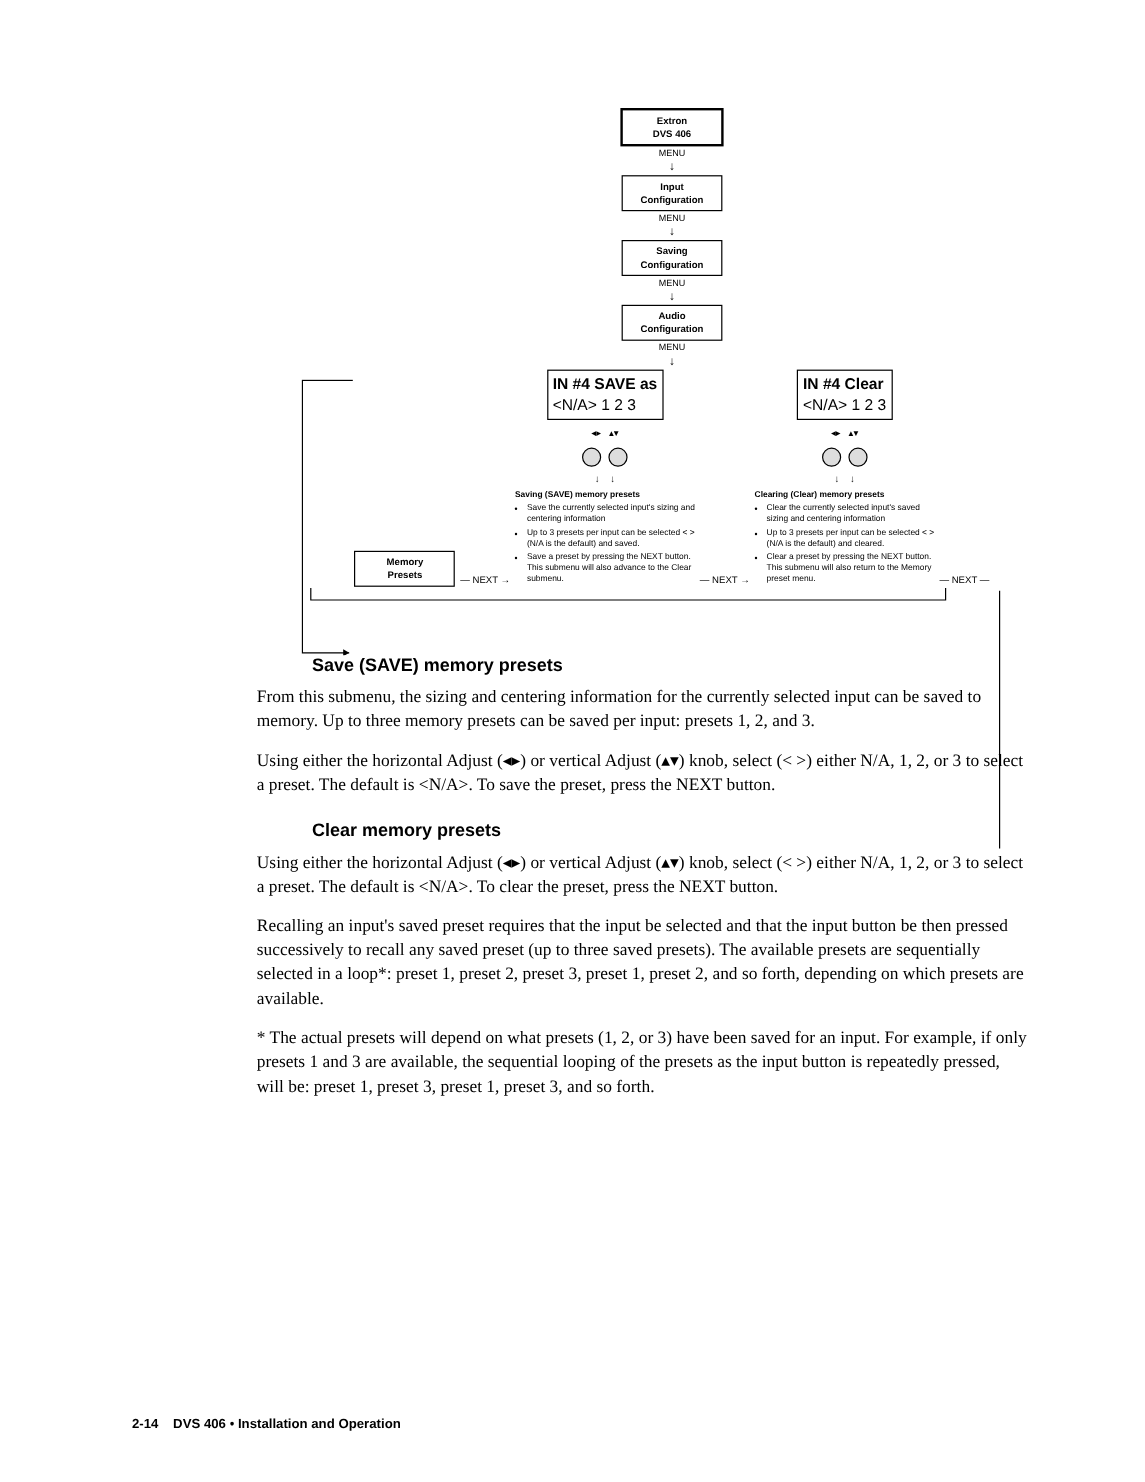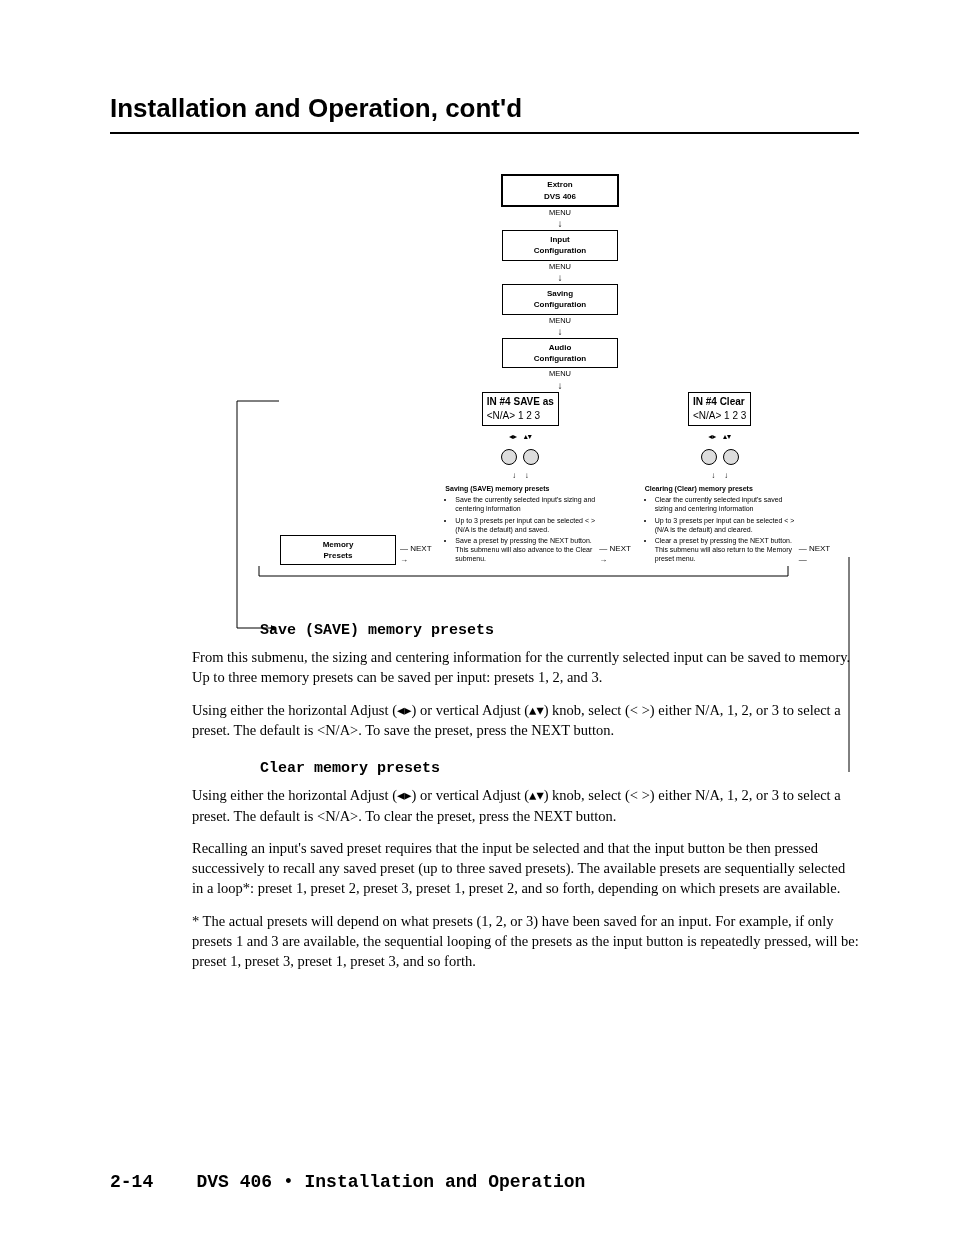--- a/index.html
+++ b/index.html
@@ -1,45 +1,44 @@
 <!DOCTYPE html>
 <html><head>
 <meta charset="utf-8">
 <style>
 body{font-family:Georgia,serif;margin:0;background:#fff;color:#000;line-height:1.4}
 .page{width:954px;height:1235px;padding:90px 95px 50px 110px;box-sizing:border-box;position:relative}
 .main-title{font-family:Arial,Helvetica,sans-serif;font-weight:bold;font-size:26px;border-bottom:2px solid #000;padding-bottom:6px;margin-bottom:40px}
 .diagram{margin:0 0 40px 170px;font-family:Arial,Helvetica,sans-serif;font-size:8px;width:560px}
-.dbox{border:1px solid #000;padding:3px 24px;text-align:center;display:inline-block;min-width:66px}
+.dbox{border:1px solid #000;padding:3px 8px;text-align:center;display:inline-block;min-width:66px}
 .dbox.bold{font-weight:bold}
 .dbox.start{font-weight:bold;border-width:2px}
 .dcol{display:flex;flex-direction:column;align-items:center;gap:1px}
 .dlabel{font-size:7.5px}
 .darrow-d{font-size:10px;line-height:1}
 .mem-row{display:flex;align-items:flex-end;gap:4px}
-.wide-box{border:1px solid #000;padding:2px 4px;text-align:left;font-size:10px;white-space:nowrap}
+.wide-box{border:1px solid #000;padding:2px 4px;text-align:left;font-size:13px;white-space:nowrap}
 .wide-box b{font-weight:bold}
 .knobs{display:flex;gap:6px;margin:4px 0;justify-content:center}
 .knob{width:14px;height:14px;border:1px solid #000;border-radius:50%;background:#ddd}
 .mini-arrows{font-size:8px;margin-bottom:2px}
 .desc-col{width:150px;font-size:7px;line-height:1.3;text-align:left}
 .desc-col .hdr{font-weight:bold;font-size:7px;margin-bottom:2px}
 .desc-col ul{margin:0;padding-left:10px}
 .desc-col li{margin-bottom:2px}
-.sub-hdr{font-family:Liberation Mono, monospace;font-weight:bold;font-size:15px;margin:18px 0 6px 150px}
-.body-p{margin:0 0 12px 82px;font-size:14.5px;text-align:left}
-.footer{position:absolute;bottom:40px;left:110px;font-family:Liberation Mono, monospace;font-size:18px;font-weight:bold}
+.sub-hdr{font-family:Liberation Sans, sans-serif;font-weight:bold;font-size:15px;margin:18px 0 6px 150px}
+.body-p{margin:0 0 12px 104px;font-size:14.5px;text-align:left}
+.footer{position:absolute;bottom:40px;left:110px;font-family:Liberation Sans, sans-serif;font-size:11px;font-weight:bold}
 .footer .sep{font-weight:normal}
 .next-conn{font-size:8px}
 </style>
 </head>
 <body>
 
 <div class="page">
-<div class="main-title">Installation and Operation, cont'd</div>
 
 <div class="diagram">
 <div class="dcol" style="position:relative">
 <div class="dbox start" style="white-space:pre">Extron
 DVS 406</div>
 <div class="dlabel">MENU</div>
 <div class="darrow-d">↓</div>
 <div class="dbox bold" style="white-space:pre">Input
 Configuration</div>
 <div class="dlabel">MENU</div>

